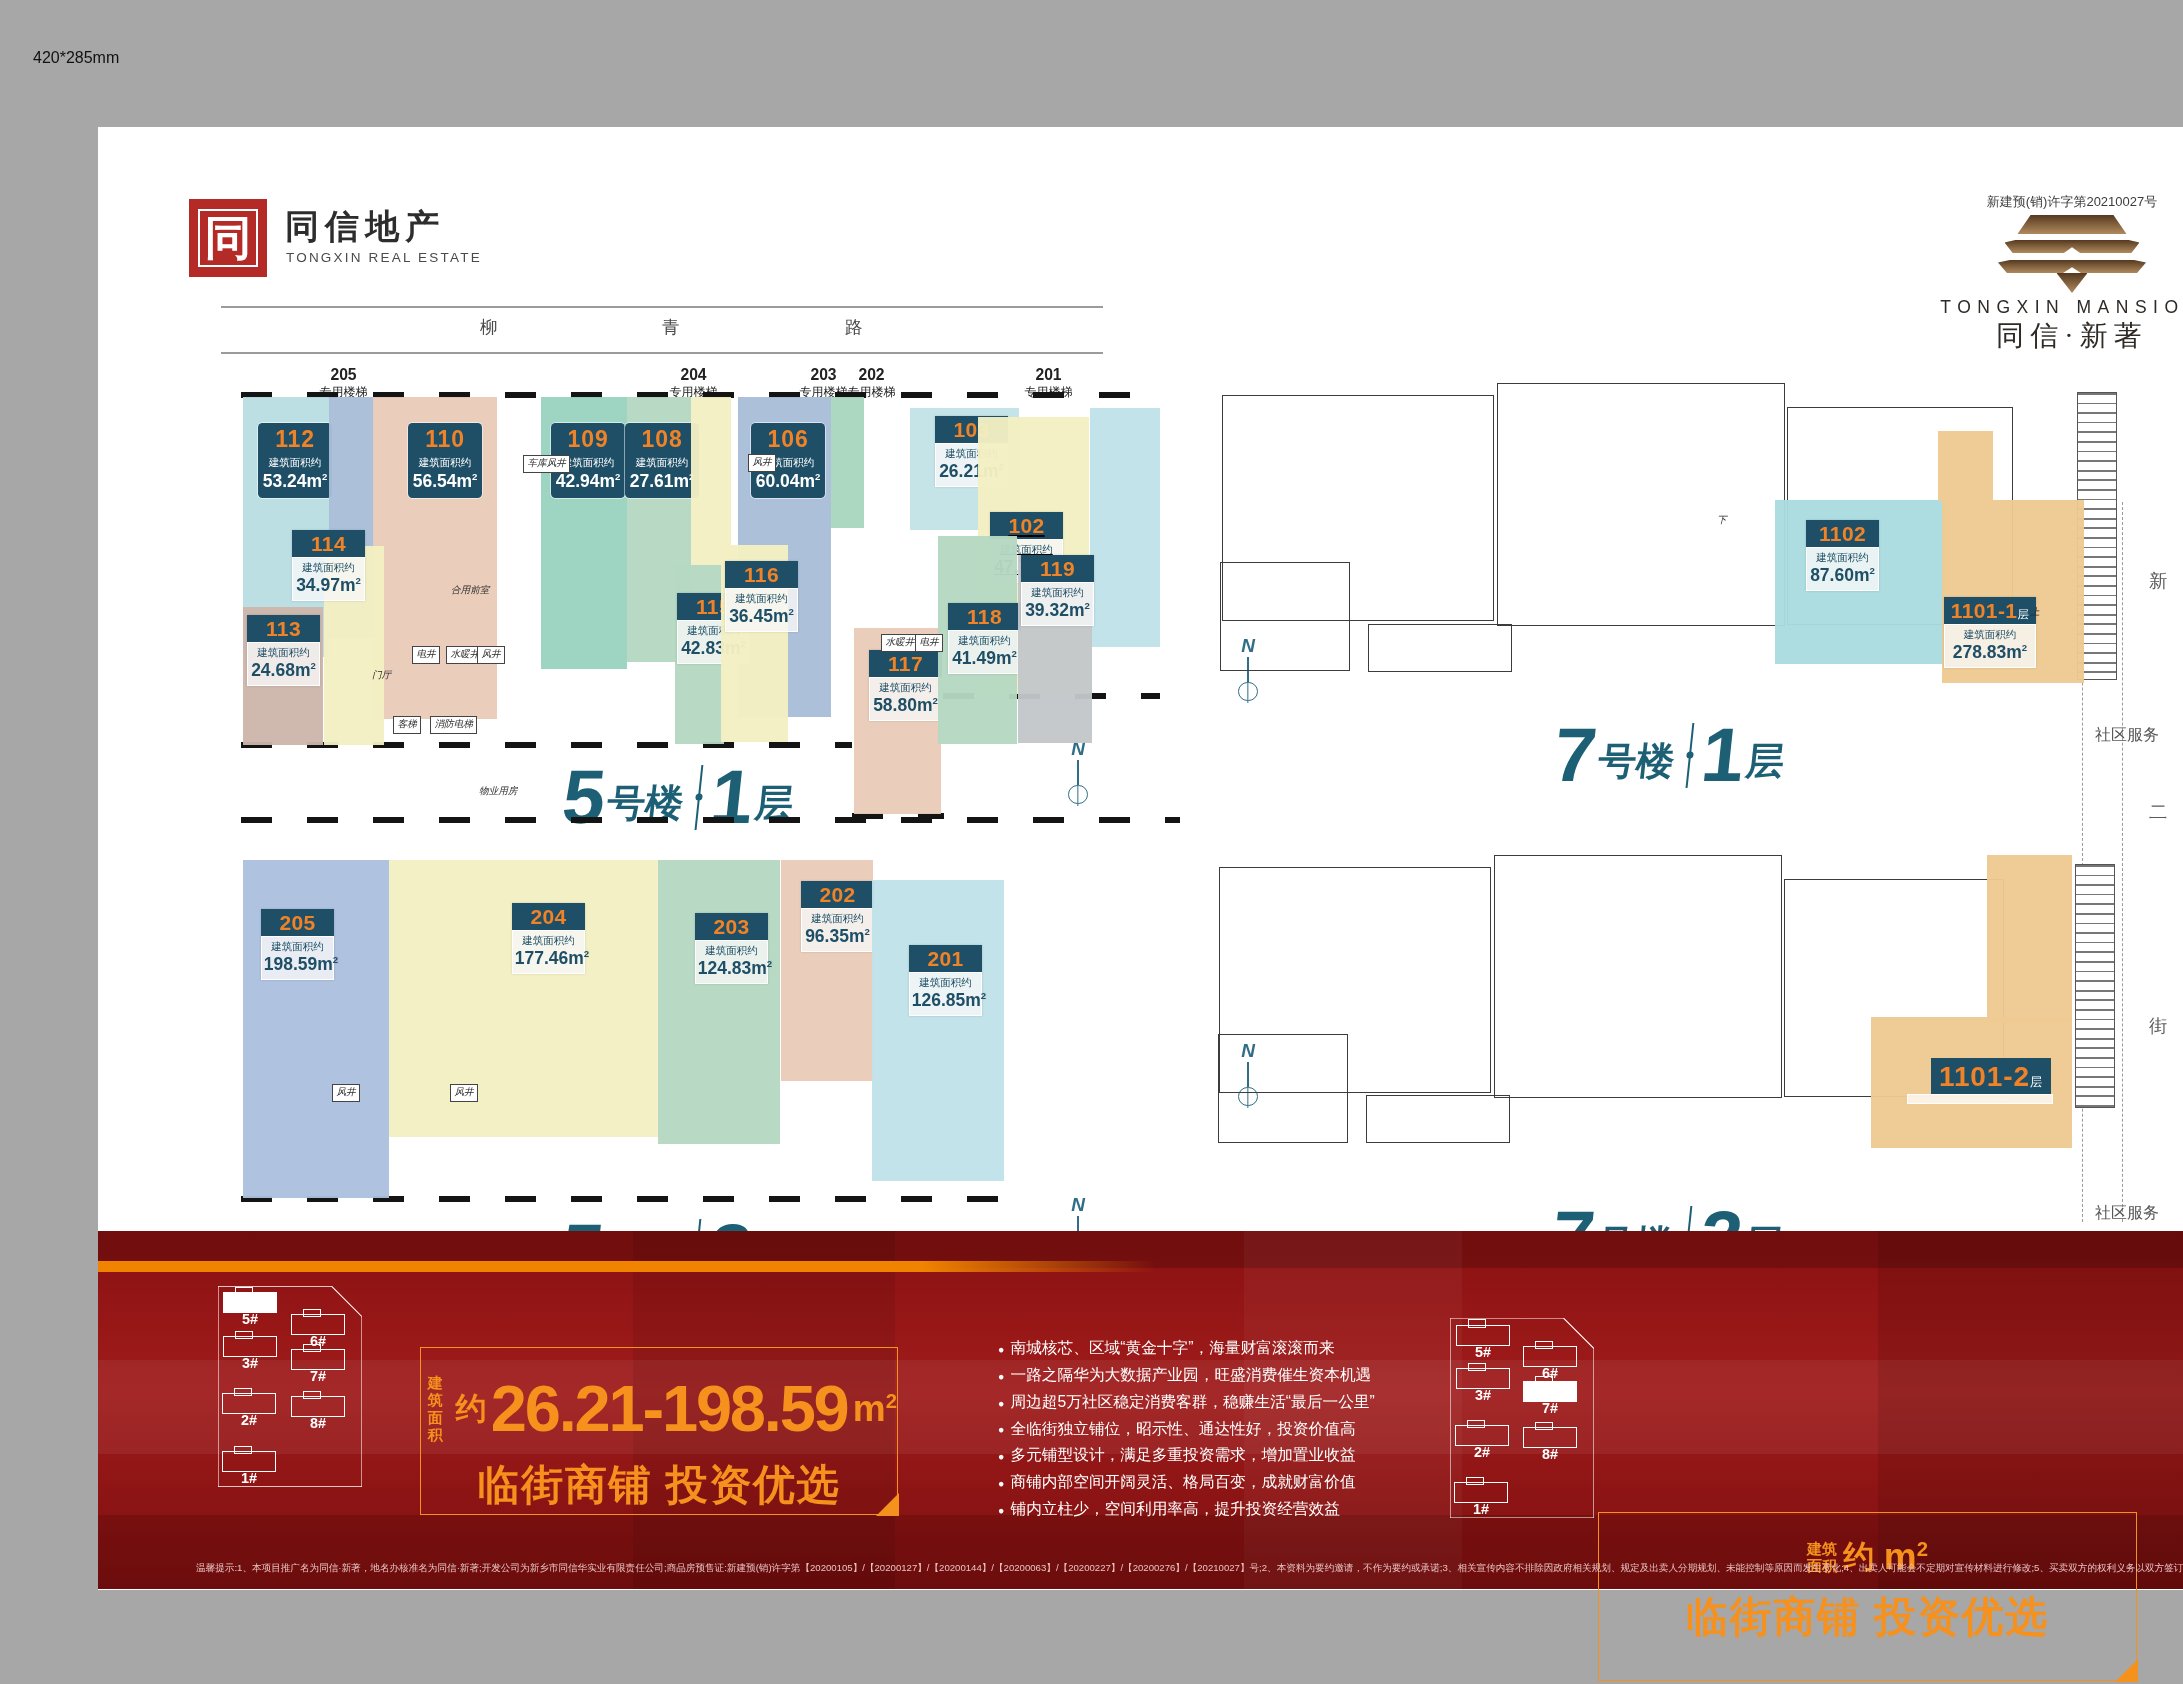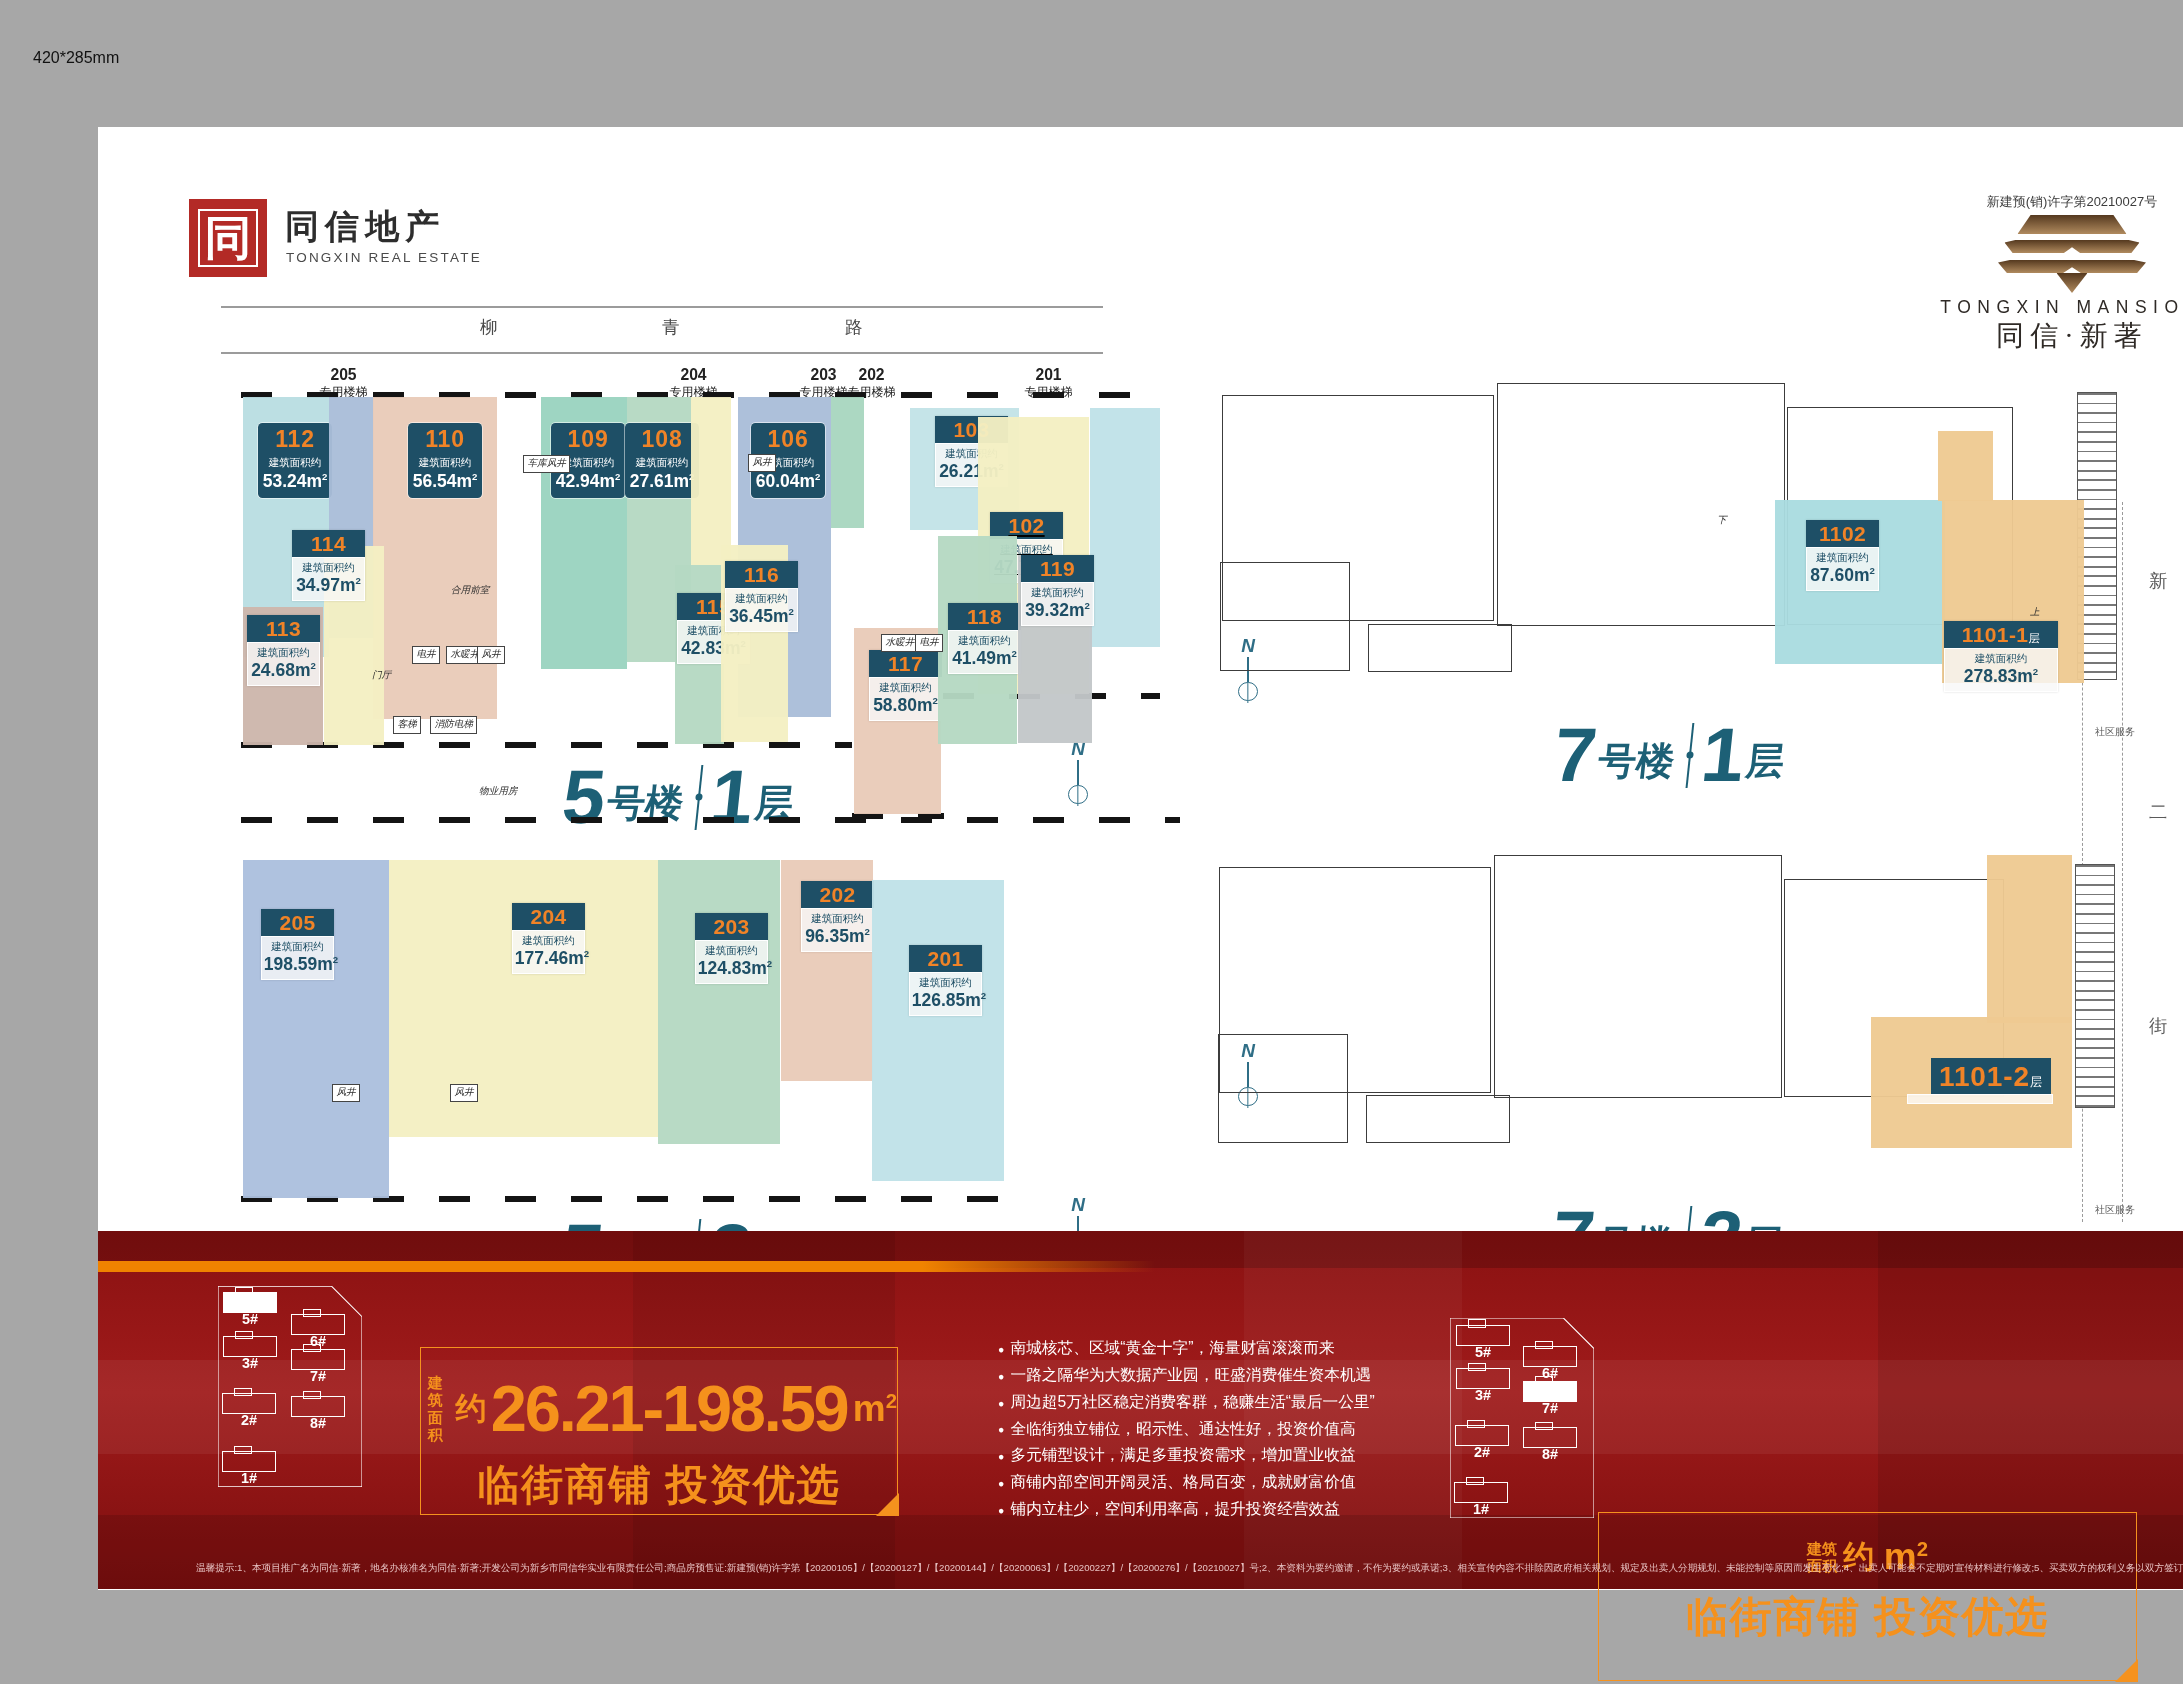--- a/index.html
+++ b/index.html
@@ -26,21 +26,21 @@
   .mansion-en{font-size:17.5px;letter-spacing:6.5px;color:#2f2a26;white-space:nowrap;text-align:center;}
   .mansion-cn{font-size:28px;letter-spacing:6.1px;color:#2f2a26;white-space:nowrap;text-align:center;font-family:"Liberation Serif","DejaVu Serif",serif;}
   
   .road-line{background:#9b9b9b;height:2.2px;}
   .road-char{font-size:17.5px;color:#4a4a4a;}
   .stair-lab{text-align:center;color:#222;}
   .stair-lab .no{font-size:15.7px;font-weight:700;}
   .stair-lab .sub{font-size:12px;}
   .street-char{font-size:18.3px;color:#5a5a5a;}
   .vdash{width:0;border-left:1.3px dashed #9a9a9a;}
-  .comm-lab{font-size:10px;color:#555;}
+  .comm-lab{font-size:16px;color:#555;}
   
   .unit{opacity:0.96;}
   .wallstrip{background:repeating-linear-gradient(90deg,#141414 0 31px,rgba(0,0,0,0) 31px 66px);}
   .outline{border:1.3px solid #3c3c3c;background:rgba(255,255,255,0);}
   .hatch{background:repeating-linear-gradient(180deg,#777 0 1.7px,#fff 1.7px 9.6px);border:0.9px solid #555;}
   .ul-dark{width:69px;background:#1e4f66;border-radius:4.4px;color:#fff;text-align:center;padding:4.4px 2.6px 6.1px 2.6px;box-shadow:0 0 0 0.9px rgba(255,255,255,.55);}
   .ul-dark .num{color:#f08327;font-size:23px;font-weight:800;letter-spacing:0.9px;line-height:1.05;}
   .ul-dark .pre{font-size:10.5px;margin-top:4.4px;}
   .ul-dark .area{font-size:17.5px;font-weight:700;margin-top:0.9px;white-space:nowrap;}
   .ul-light{width:73px;text-align:center;filter:drop-shadow(0 0.9px 0.9px rgba(0,0,0,.15));}
@@ -353,21 +353,21 @@
     <div class="unit abs" style="left: 1775px; top: 500px; width: 170px; height: 164px; background: rgb(170, 220, 224);"></div>
     <div class="ul-light abs" style="left: 1806px; top: 520px;">
       <div class="head">1102</div>
       <div class="body">
         <div class="pre">建筑面积约</div>
         <div class="area">87.60m<sup>2</sup></div>
       </div>
     </div>
     <div class="unit abs" style="left: 1938px; top: 431px; width: 55px; height: 70px; background: rgb(238, 202, 146);"></div>
     <div class="unit abs" style="left: 1942px; top: 500px; width: 142px; height: 183px; background: rgb(238, 202, 146);"></div>
-    <div class="ul-light abs" style="left: 1944px; top: 597px; width: 114px; margin-top: 24px;">
+    <div class="ul-light abs" style="left: 1944px; top: 597px; width: 92px;">
       <div class="head">1101-1<span class="sfx">层</span></div>
       <div class="body">
         <div class="pre">建筑面积约</div>
         <div class="area">278.83m<sup>2</sup></div>
       </div>
     </div>
     <div class="ilab abs" style="left: 1717px; top: 514px;">下</div>
     <div class="ilab abs" style="left: 2030px; top: 606px;">上</div>
     <div class="plan-title abs" style="left: 1554px; top: 717px;">
       <div class="big">7</div>

